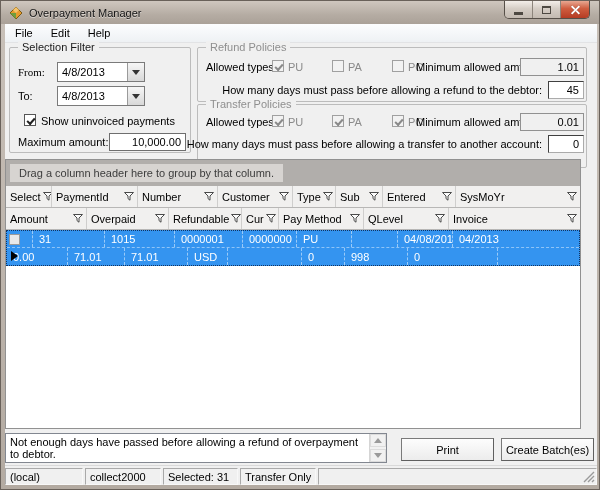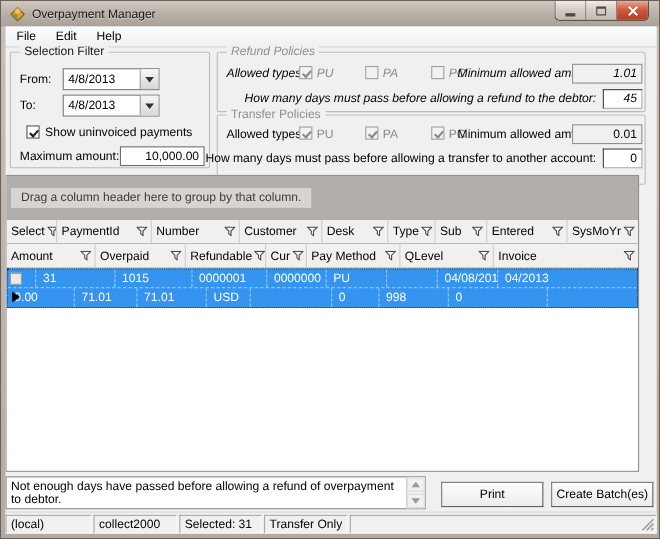--- a/index.html
+++ b/index.html
@@ -93,21 +93,21 @@
     border-left:2px solid #222; border-bottom:2px solid #222; transform:rotate(-48deg);
   }
   .cb.disabled.checked::after{ border-color:#8a8a8a; }
 
   
   .grid{
     position:absolute; left:0; top:116px; width:576px; height:270px;
     border:1px solid #919191; background:#fff; overflow:hidden;
   }
   .groupby{
-    height:40px; background:#b1aeab; display:flex; align-items:center; padding-left:4px;
+    height:26px; background:#b1aeab; display:flex; align-items:center; padding-left:4px;
   }
   .groupby-chip{
     background:#d7d4d1; color:#3c3c3c; padding:3px 9px; white-space:nowrap;
   }
   .hrow{ display:flex; height:22px; background:#f1f0ef; border-bottom:1px solid #b8b7b6; }
   .hcell{
     display:flex; align-items:center; justify-content:space-between;
     padding:0 3px 0 4px; border-right:1px solid #cfcecd; overflow:hidden; white-space:nowrap;
   }
   .hcell:last-child{ flex:1; border-right:none; }
@@ -189,21 +189,21 @@
   <div class="menubar">
     <span class="menu-item">File</span>
     <span class="menu-item">Edit</span>
     <span class="menu-item">Help</span>
   </div>
 
   <div class="client">
 
     <div class="group" style="left:4px; top:4px; width:182px; height:106px;">
       <span class="group-caption">Selection Filter</span>
-      <span class="lbl" style="left:8px; top:18px;">From:</span>
+      <span class="lbl" style="left:8px; top:18px;font-family:Liberation Serif, serif;">From:</span>
       <div class="combo" style="left:47px; top:14px; width:88px;">
         <span class="combo-text">4/8/2013</span>
         <span class="combo-btn">
             <span class="tri-down"></span>
           </span>
       </div>
       <span class="lbl" style="left:8px; top:42px;">To:</span>
       <div class="combo" style="left:47px; top:38px; width:88px;">
         <span class="combo-text">4/8/2013</span>
         <span class="combo-btn">
@@ -211,21 +211,21 @@
           </span>
       </div>
       <span class="cb checked" style="position:absolute; left:14px; top:66px;"></span>
       <span class="lbl" style="left:31px; top:67px;">Show uninvoiced payments</span>
       <span class="lbl" style="left:8px; top:88px;">Maximum amount:</span>
       <div class="field right" style="left:99px; top:85px; width:77px;">
         <span>10,000.00</span>
       </div>
     </div>
 
-    <div class="group" style="left:192px; top:4px; width:390px; height:55px;font-style:italic;">
+    <div class="group" style="left:192px; top:4px; width:390px; height:55px;">
       <span class="group-caption dim">Refund Policies</span>
       <span class="lbl" style="left:8px; top:13px;">Allowed types:</span>
       <span class="cb disabled checked" style="position:absolute; left:74px; top:12px;"></span>
       <span class="lbl dim" style="left:90px; top:13px;">PU</span>
       <span class="cb disabled" style="position:absolute; left:134px; top:12px;"></span>
       <span class="lbl dim" style="left:150px; top:13px;">PA</span>
       <span class="cb disabled" style="position:absolute; left:194px; top:12px;"></span>
       <span class="lbl dim" style="left:210px; top:13px;">PC</span>
       <span class="lbl" style="left:216px; top:13px; left:218px;">Minimum allowed amt:</span>
       <div class="field right dis" style="left:322px; top:10px; width:64px;">
@@ -281,28 +281,20 @@
         <div class="hcell" style="width:80px;">
             <span>Number</span>
             <span class="funnel">
               <svg width="10" height="9" viewBox="0 0 10 9">
                 <path d="M0.5 0.5 H9.5 L6 4 V8.2 L4 6.6 V4 Z" fill="#fbfbfb" stroke="#4a4a4a"></path>
               </svg>
             </span>
           </div>
         <div class="hcell" style="width:75px;">
             <span>Customer</span>
-            <span class="funnel">
-              <svg width="10" height="9" viewBox="0 0 10 9">
-                <path d="M0.5 0.5 H9.5 L6 4 V8.2 L4 6.6 V4 Z" fill="#fbfbfb" stroke="#4a4a4a"></path>
-              </svg>
-            </span>
-          </div>
-        <div class="hcell" style="width:60px;">
-            <span>Desk</span>
             <span class="funnel">
               <svg width="10" height="9" viewBox="0 0 10 9">
                 <path d="M0.5 0.5 H9.5 L6 4 V8.2 L4 6.6 V4 Z" fill="#fbfbfb" stroke="#4a4a4a"></path>
               </svg>
             </span>
           </div>
         <div class="hcell" style="width:43px;">
             <span>Type</span>
             <span class="funnel">
               <svg width="10" height="9" viewBox="0 0 10 9">

